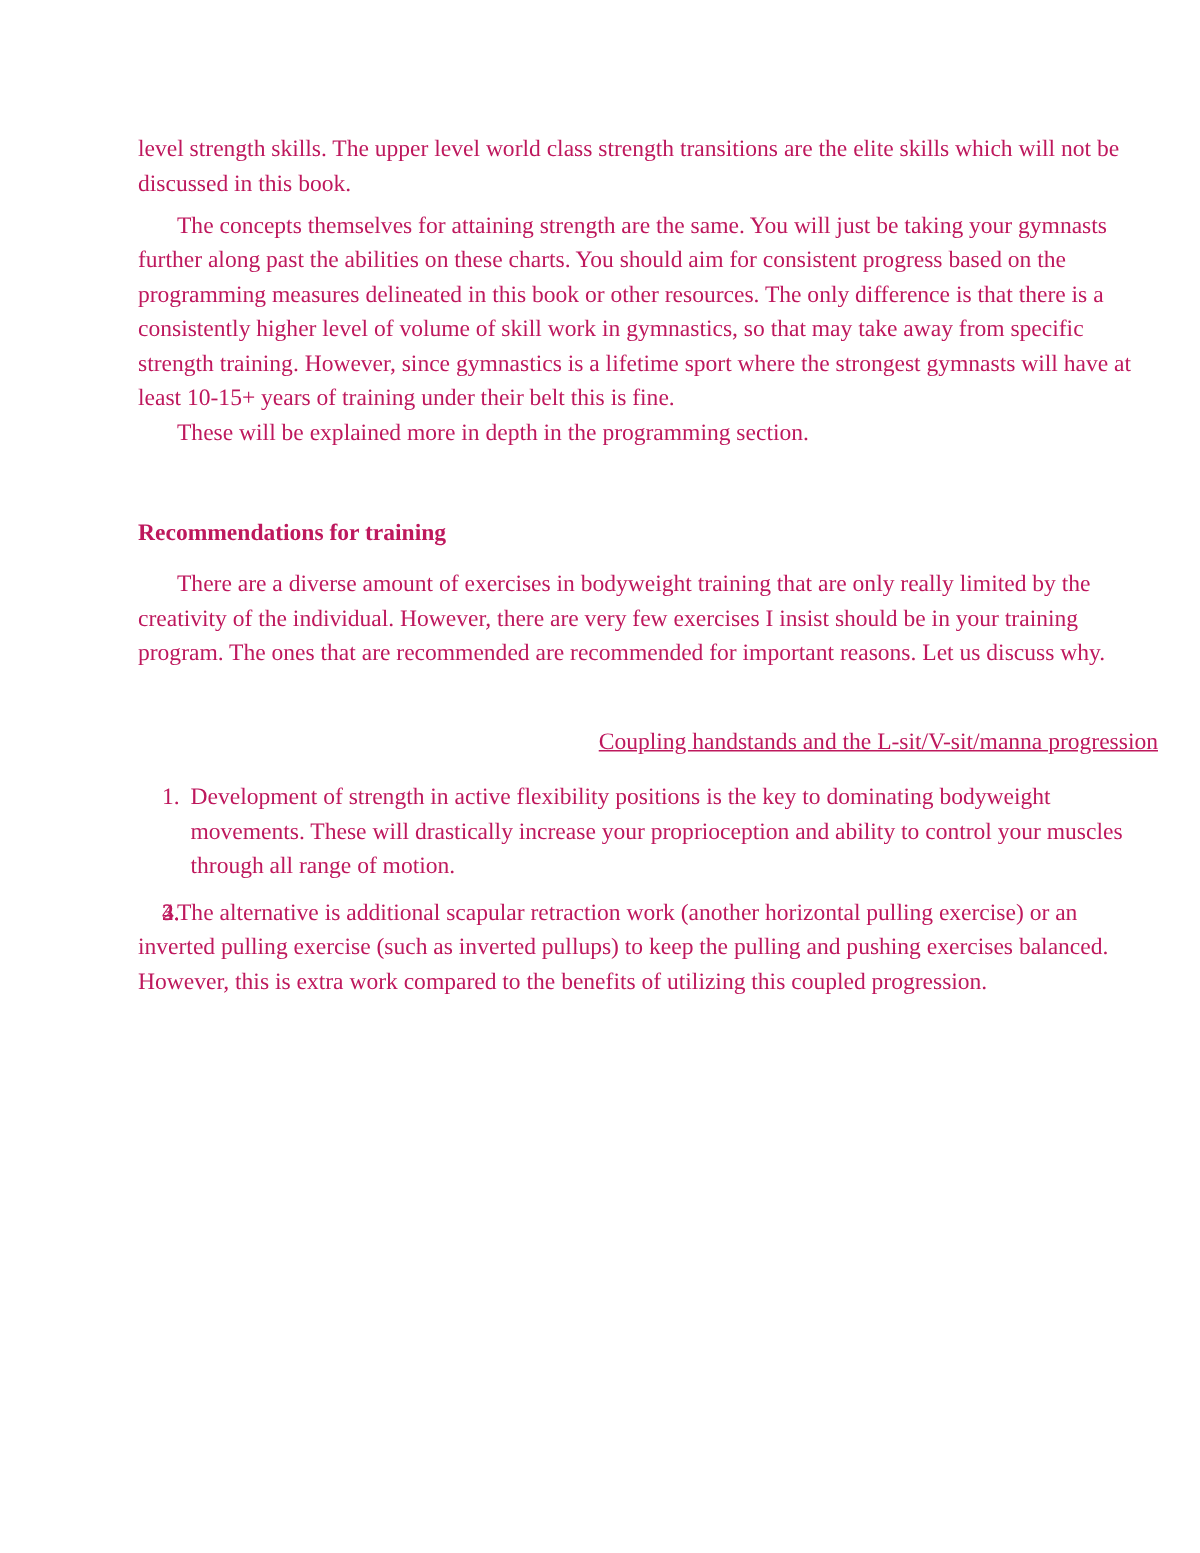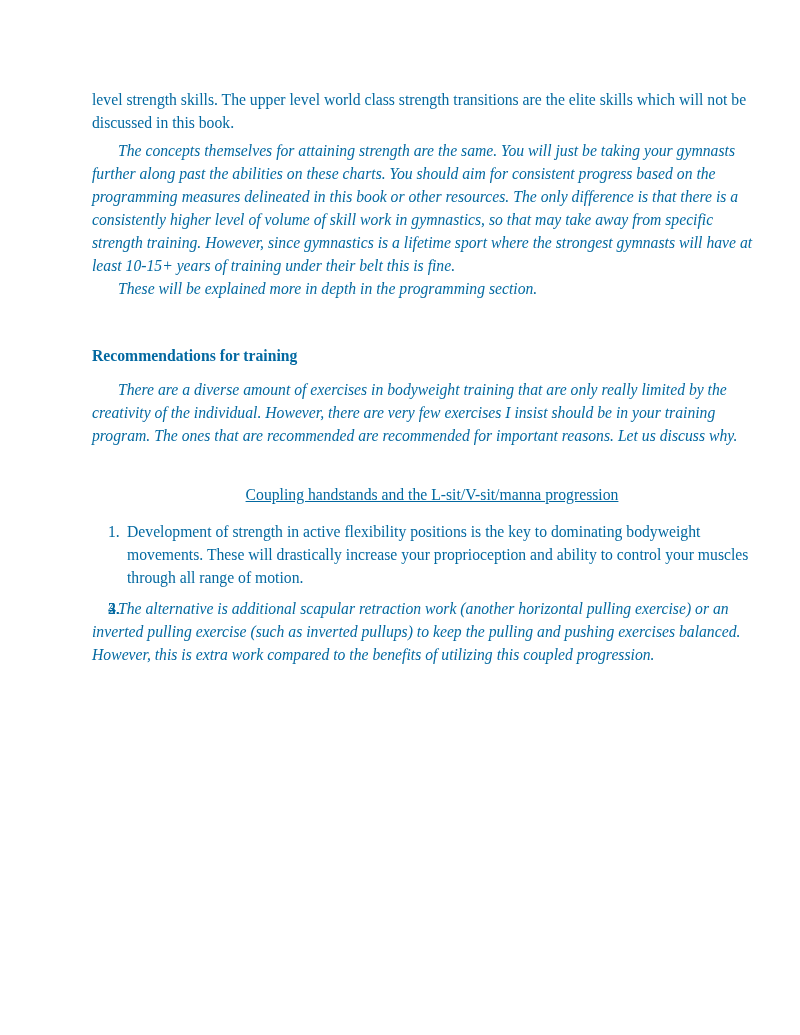--- a/index.html
+++ b/index.html
@@ -10,40 +10,40 @@
     overflow: hidden;
   }
   .page {
     box-sizing: border-box;
     width: 800px;
     height: 1035px;
     padding: 88px 28px 0 92px;
     font-family: "Liberation Serif", "DejaVu Serif", serif;
     font-size: 15.7px;
     line-height: 23px;
-    color: #0369a1;
+    color: #be185d;
   }
   .para {
     margin: 0 0 8px 0;
     white-space: pre-wrap;
   }
-  .para.indent { text-indent: 26px; font-style: italic; }
+  .para.indent { text-indent: 26px; }
   .mb5 { margin-bottom: 5px; }
   .mb0 { margin-bottom: 0; }
   .heading-bold {
     font-weight: bold;
     font-size: 15.7px;
     text-align: left;
     margin: 44px 0 11px 0;
     line-height: 23px;
   }
   .heading-underline {
     font-weight: normal;
     font-size: 15.7px;
-    text-align: center;
+    text-align: right;
     text-decoration: underline;
     margin: 36px 0 14px 0;
     line-height: 23px;
   }
   .list-item {
     position: relative;
     margin: 0 0 8px 0;
     padding-left: 35px;
   }
   .list-num {

